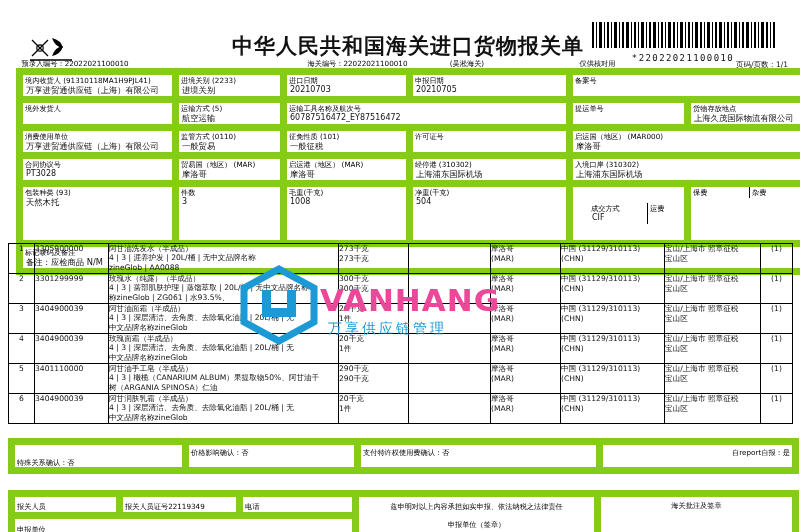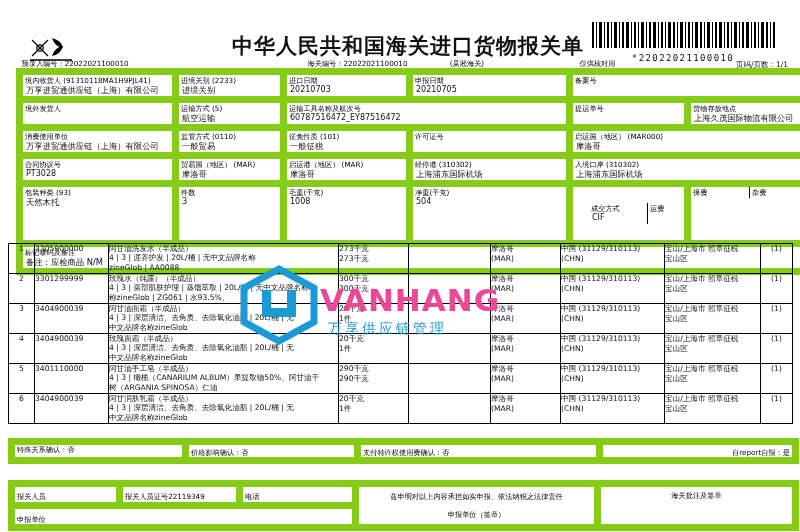--- a/index.html
+++ b/index.html
@@ -509,21 +509,21 @@
     <table class="tbl" style="width:784px">
       <colgroup>
         <col style="width:174px">
           <col style="width:172px">
           <col style="width:242px">
           <col style="width:196px">
       </colgroup>
       <tbody>
           <tr style="height:18px">
         <td>
-          <div class="lbl" style="padding-top:0"><span>特殊关系确认：</span><span>否</span></div>
+          <div class="lbl" style="padding-top:13px"><span>特殊关系确认：</span><span>否</span></div>
         </td>
         <td>
           <div class="lbl" style="padding-top:3px"><span>价格影响确认：</span><span>否</span></div>
         </td>
         <td>
           <div class="lbl" style="padding-top:3px"><span>支付特许权使用费确认：</span><span>否</span></div>
         </td>
         <td>
           <div class="lbl" style="padding-top:3px;text-align:right"><span>自report自报：</span><span>是</span></div>
         </td>

